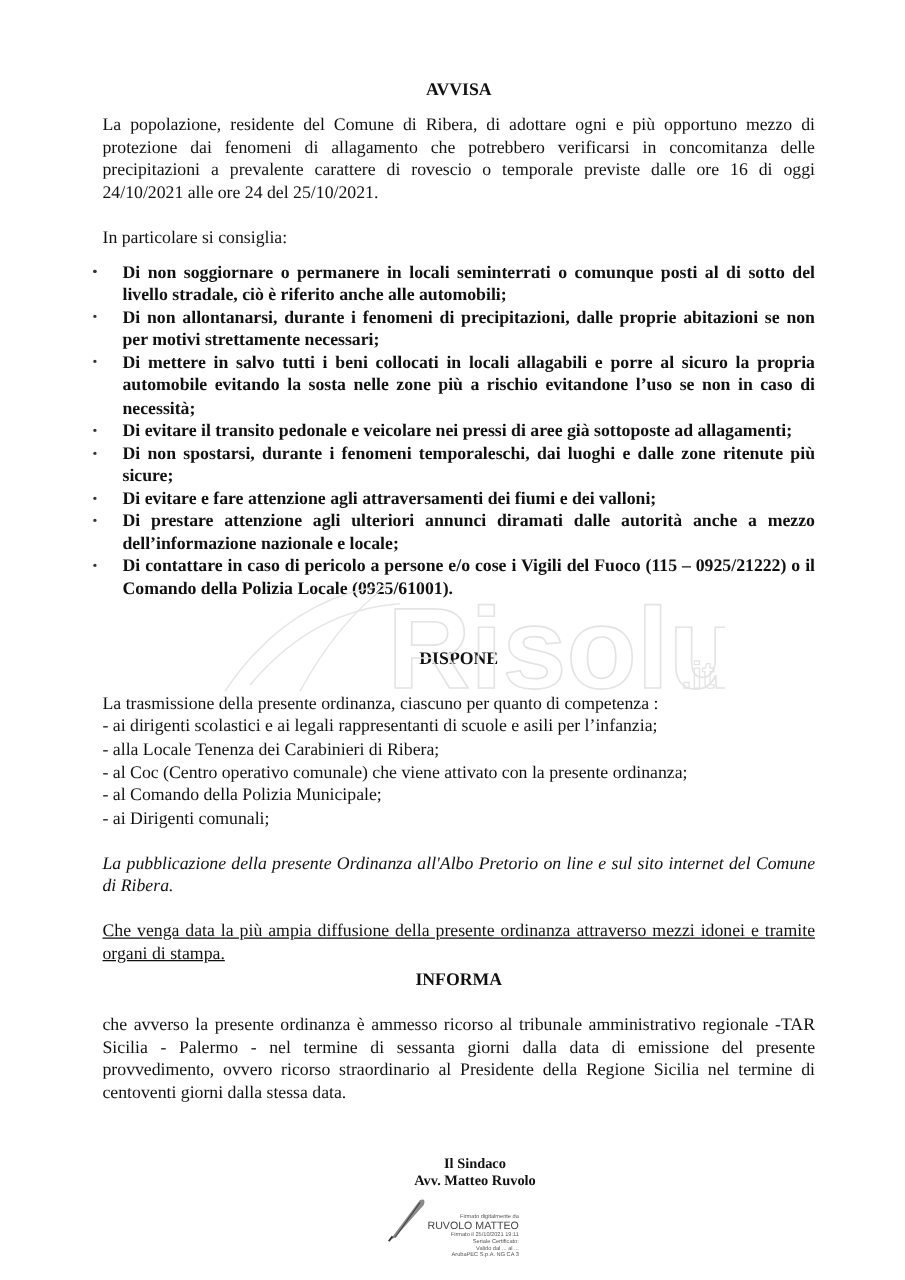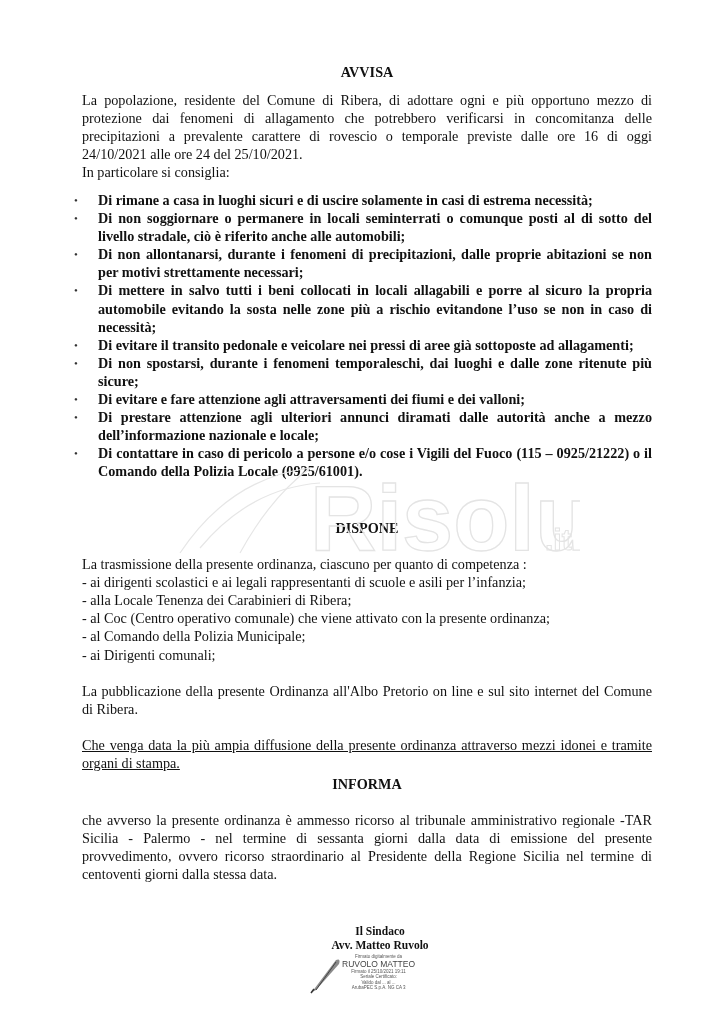--- a/index.html
+++ b/index.html
@@ -17,37 +17,37 @@
   ul.recipients { list-style:none; margin:0; padding:0; }
   ul.recipients li { line-height:18.3px; }
   .watermark {
     position:absolute; left:170px; top:458px; width:410px; height:100px;
     pointer-events:none;
   }
   .signature { position:absolute; left:290px; top:924px; width:180px; text-align:center; }
   .signature .role, .signature .name { font-weight:bold; font-size:11.5px; line-height:14px; }
   .sigblock { position:relative; width:140px; height:40px; margin:2px auto 0 auto; }
   .sigblock svg { position:absolute; left:0; top:2px; }
-  .sigtext { position:absolute; left:32px; top:0; text-align:center; font-family:"Liberation Sans", sans-serif; color:#555; }
+  .sigtext { position:absolute; left:32px; top:16px; text-align:right; font-family:"Liberation Sans", sans-serif; color:#555; }
   .sigtext .small { font-size:4.5px; line-height:5.5px; }
   .sigtext .big { font-size:8.5px; line-height:9px; color:#444; }
 </style>
 </head>
 <body>
 
 <div class="page">
 
   <div class="heading" style="margin-top:63px;">AVVISA</div>
 
   <p class="para" style="margin-top:10px;">La popolazione, residente del Comune di Ribera, di adottare ogni e più opportuno mezzo di protezione dai fenomeni di allagamento che potrebbero verificarsi in concomitanza delle precipitazioni a prevalente carattere di rovescio o temporale previste dalle ore 16 di oggi 24/10/2021 alle ore 24 del 25/10/2021.</p>
 
-  <p class="para" style="">In particolare si consiglia:</p>
+  <p class="para" style="margin-top:18px;">In particolare si consiglia:</p>
 
   <ul class="advice" style="margin-top:10px;">
-    <li><span class="bullet">•</span><span>Di rimane a casa in luoghi sicuri e di uscire solamente in casi di estrema necessità;</span></li>
+    <li><span class="bullet">•</span></li>
     <li><span class="bullet">•</span><span>Di non soggiornare o permanere in locali seminterrati o comunque posti al di sotto del livello stradale, ciò è riferito anche alle automobili;</span></li>
     <li><span class="bullet">•</span><span>Di non allontanarsi, durante i fenomeni di precipitazioni, dalle proprie abitazioni se non per motivi strettamente necessari;</span></li>
     <li><span class="bullet">•</span><span>Di mettere in salvo tutti i beni collocati in locali allagabili e porre al sicuro la propria automobile evitando la sosta nelle zone più a rischio evitandone l’uso se non in caso di necessità;</span></li>
     <li><span class="bullet">•</span><span>Di evitare il transito pedonale e veicolare nei pressi di aree già sottoposte ad allagamenti;</span></li>
     <li><span class="bullet">•</span><span>Di non spostarsi, durante i fenomeni temporaleschi, dai luoghi e dalle zone ritenute più sicure;</span></li>
     <li><span class="bullet">•</span><span>Di evitare e fare attenzione agli attraversamenti dei fiumi e dei valloni;</span></li>
     <li><span class="bullet">•</span><span>Di prestare attenzione agli ulteriori annunci diramati dalle autorità anche a mezzo dell’informazione nazionale e locale;</span></li>
     <li><span class="bullet">•</span><span>Di contattare in caso di pericolo a persone e/o cose i Vigili del Fuoco (115 – 0925/21222) o il Comando della Polizia Locale (0925/61001).</span></li>
   </ul>
 
@@ -55,21 +55,21 @@
 
   <p class="para" style="margin-top:18px;">La trasmissione della presente ordinanza, ciascuno per quanto di competenza :</p>
   <ul class="recipients">
     <li>- ai dirigenti scolastici e ai legali rappresentanti di scuole e asili per l’infanzia;</li>
     <li>- alla Locale Tenenza dei Carabinieri di Ribera;</li>
     <li>- al Coc (Centro operativo comunale) che viene attivato con la presente ordinanza;</li>
     <li>- al Comando della Polizia Municipale;</li>
     <li>- ai Dirigenti comunali;</li>
   </ul>
 
-  <p class="para" style="margin-top:18px;">La pubblicazione della presente Ordinanza all'Albo Pretorio on line e sul sito internet del Comune di Ribera.</p>
+  <p class="para" style="margin-top:18px;font-style:italic;">La pubblicazione della presente Ordinanza all'Albo Pretorio on line e sul sito internet del Comune di Ribera.</p>
 
   <p class="para" style="margin-top:18px;text-decoration:underline;">Che venga data la più ampia diffusione della presente ordinanza attraverso mezzi idonei e tramite organi di stampa.</p>
 
   <div class="heading" style="margin-top:3px;">INFORMA</div>
 
   <p class="para" style="margin-top:18px;">che avverso la presente ordinanza è ammesso ricorso al tribunale amministrativo regionale -TAR Sicilia - Palermo - nel termine di sessanta giorni dalla data di emissione del presente provvedimento, ovvero ricorso straordinario al Presidente della Regione Sicilia nel termine di centoventi giorni dalla stessa data.</p>
 </div>
 
 <svg class="watermark" viewBox="0 0 410 100">
   <g fill="none" stroke="#e6e6e6" stroke-width="1.2">

